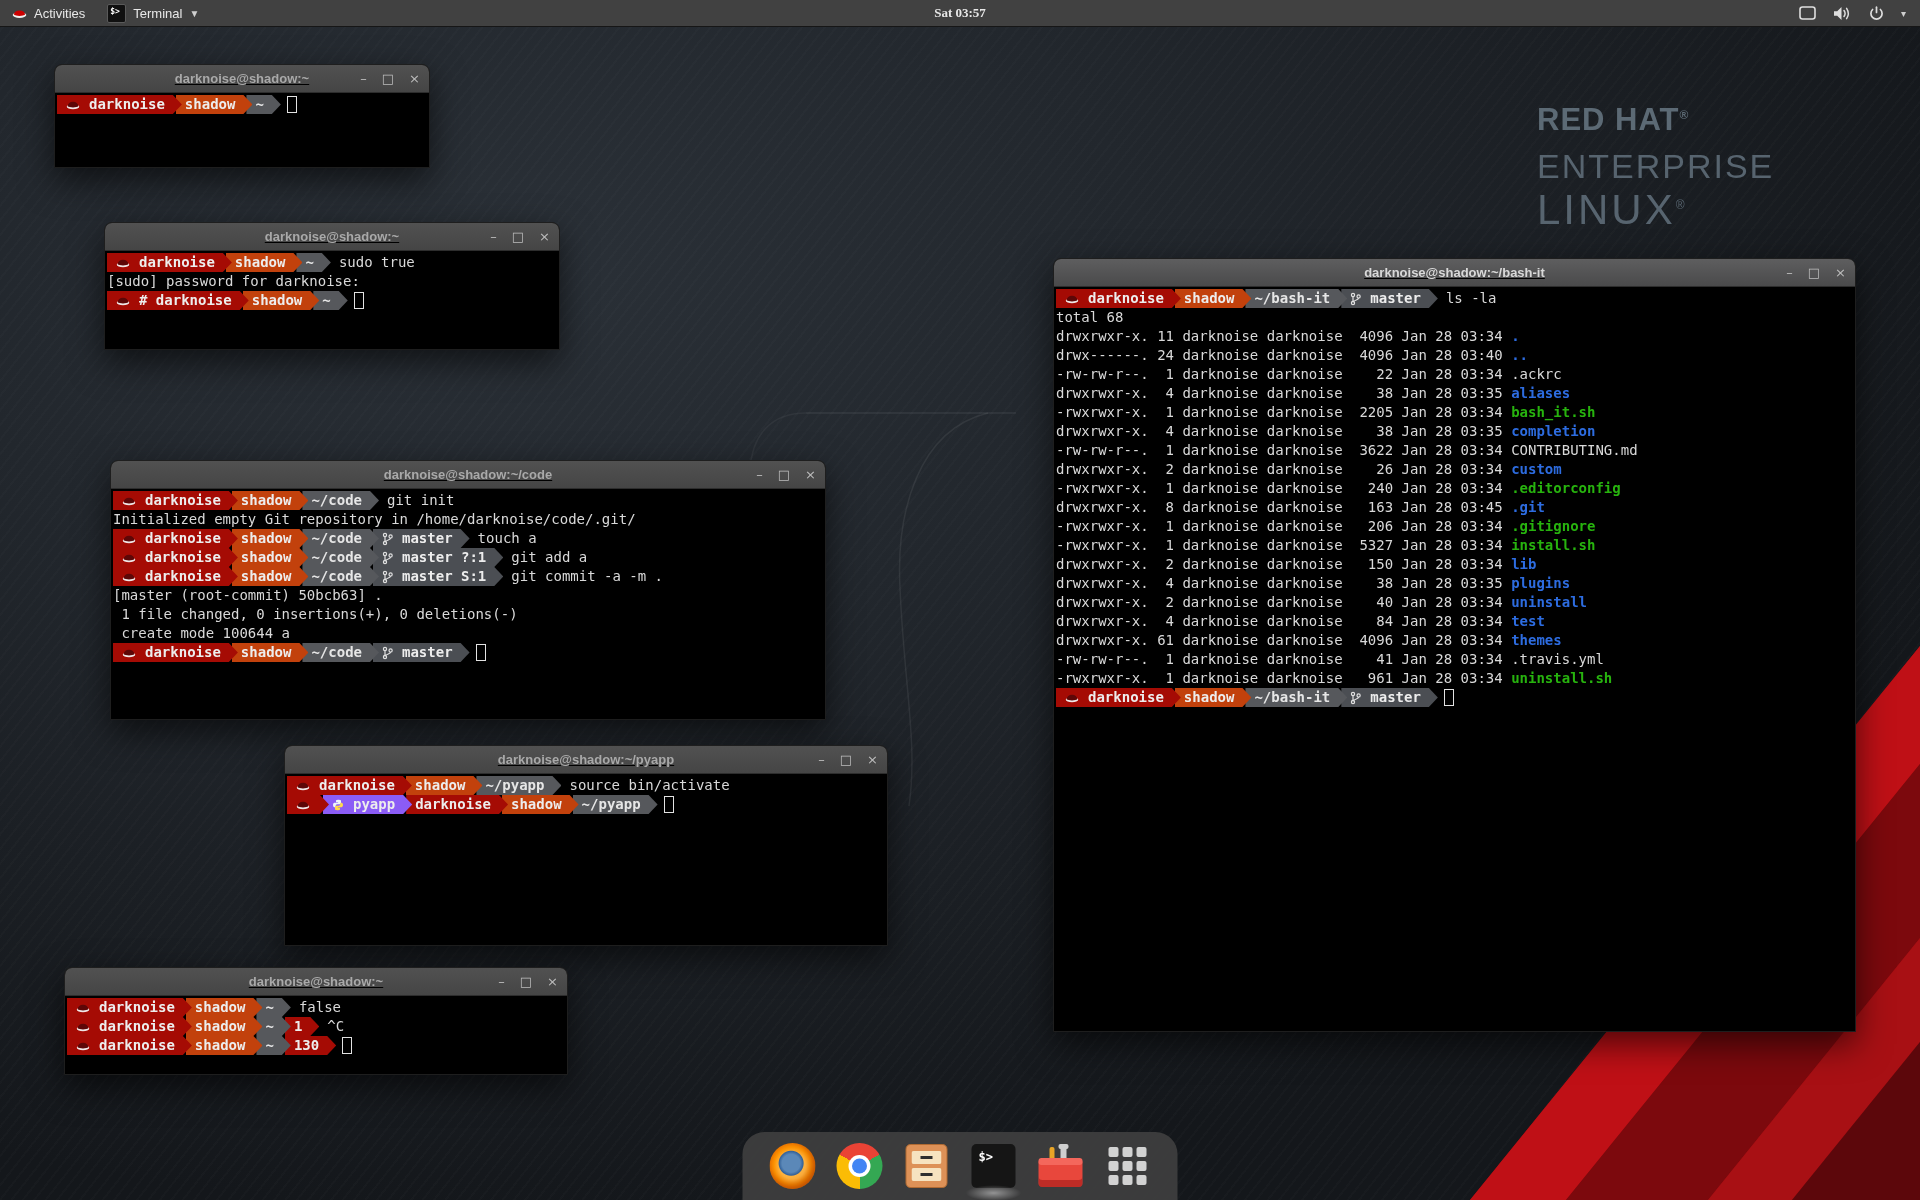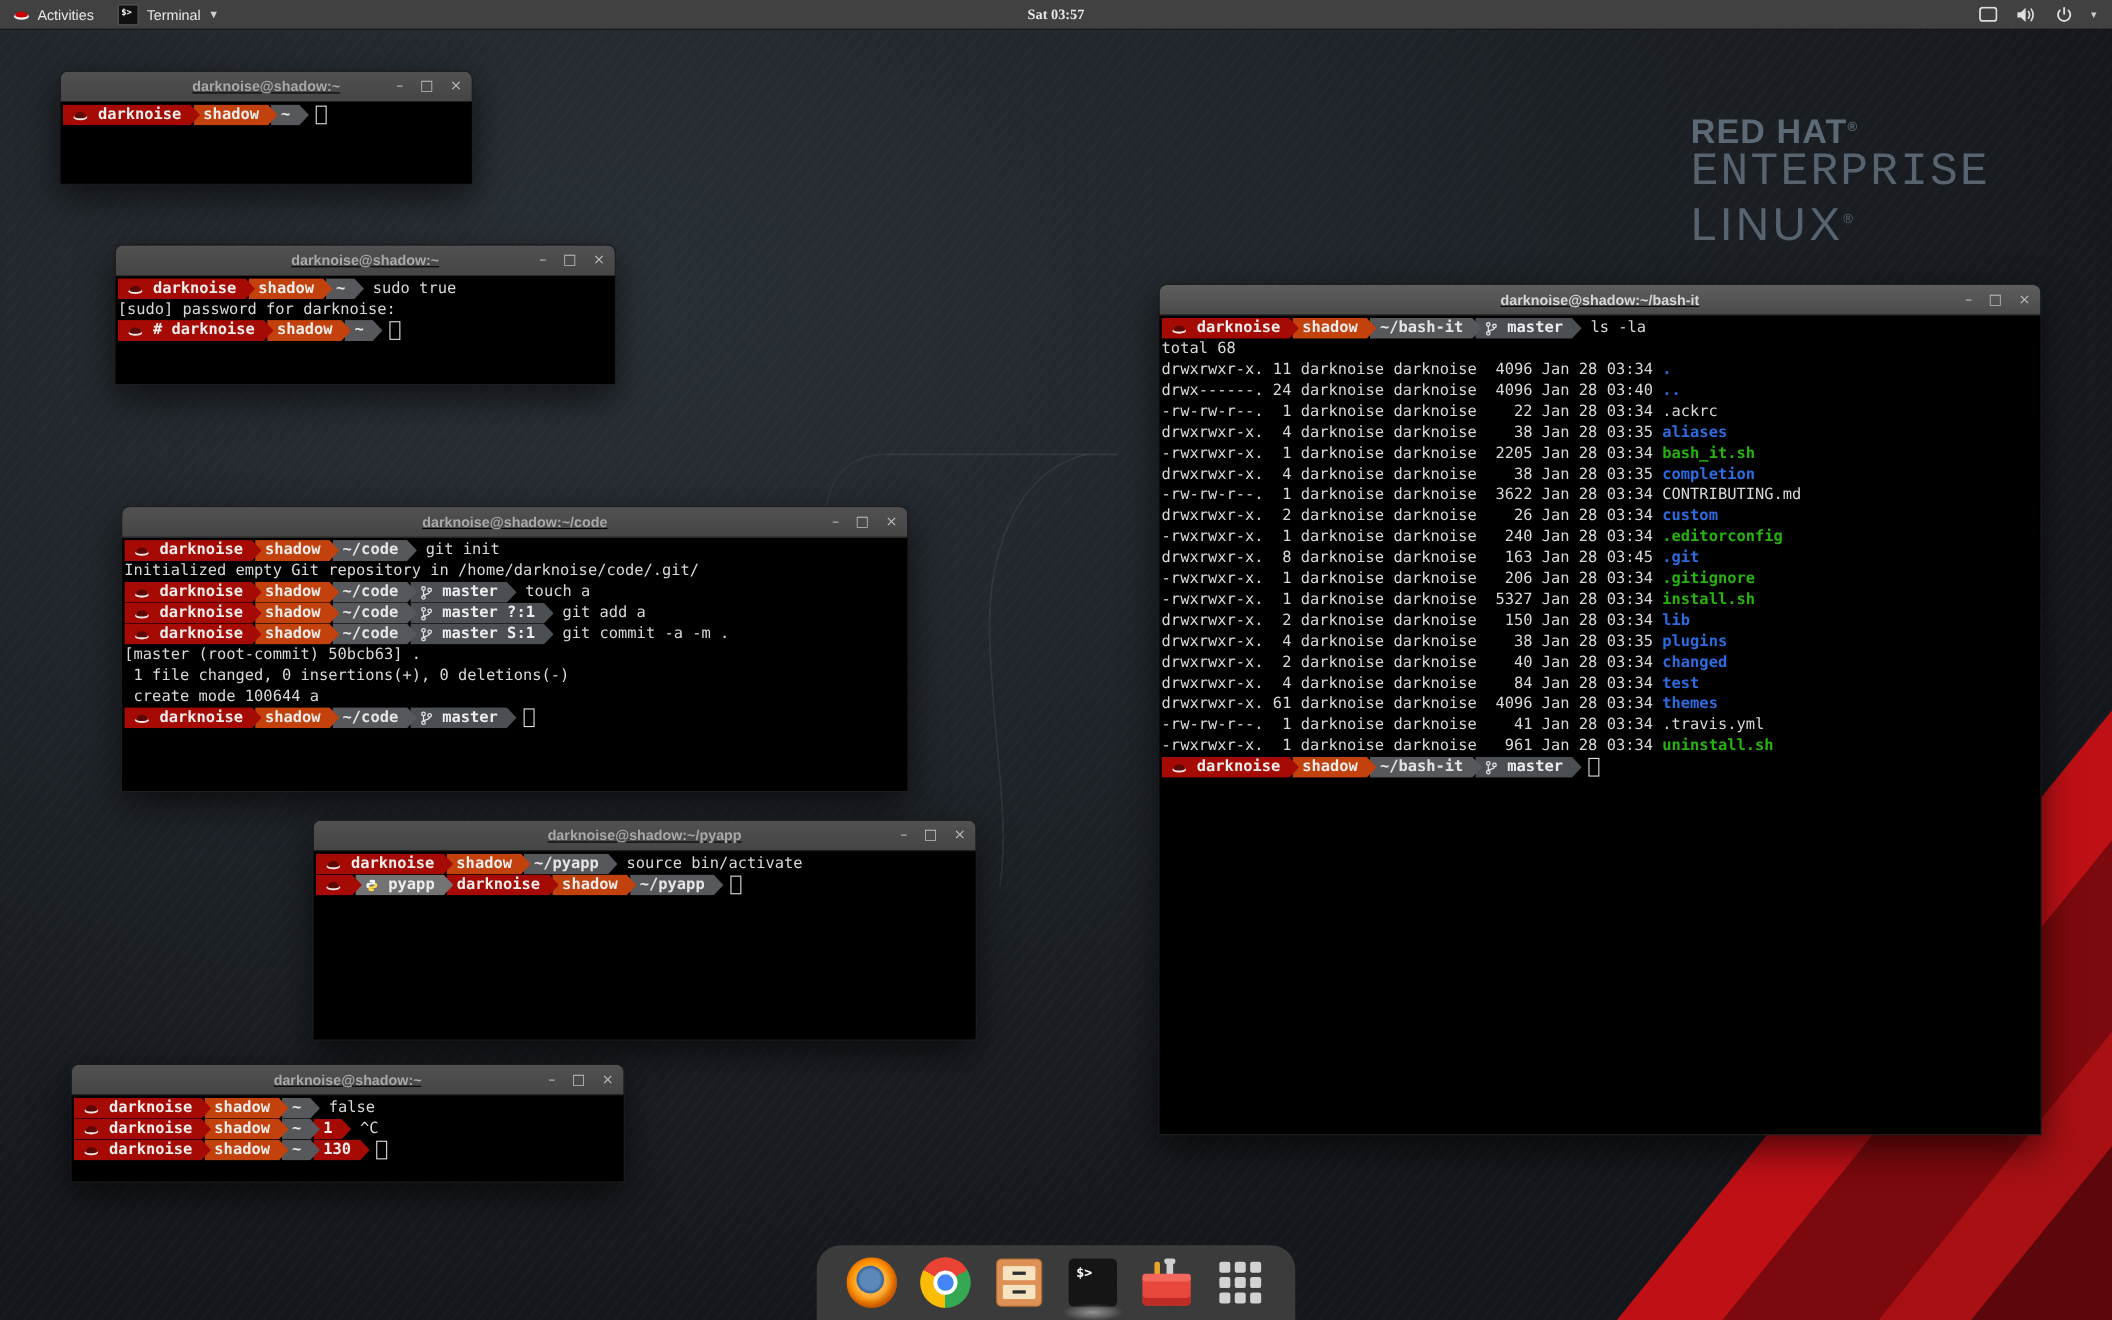--- a/index.html
+++ b/index.html
@@ -24,21 +24,21 @@
     color:#fff;font:bold 8px "DejaVu Sans Mono",monospace;display:flex;align-items:flex-start;
     justify-content:flex-start;padding:2px 0 0 2px;box-sizing:border-box;}
   .caret{font-size:10px;color:#cfcfcf;}
   .clock{position:absolute;left:50%;transform:translateX(-50%);font-weight:bold;font-family:Liberation Serif, serif;}
   .tray{margin-left:auto;display:flex;align-items:center;gap:17px;padding-right:14px;height:100%;}
   .tray svg{display:block;}
 
   
   .brand{position:absolute;left:1537px;top:104px;color:#5c6a75;line-height:1;z-index:1;}
   .brand .l1{font-size:31px;font-weight:bold;letter-spacing:1px;}
-  .brand .l2{font-size:42px;letter-spacing:2px;margin-top:0;color:#57646f;font-family:Liberation Mono, monospace;}
+  .brand .l2{font-size:34px;letter-spacing:2px;margin-top:14px;color:#57646f;}
   .brand .l3{font-size:42px;letter-spacing:3px;margin-top:6px;color:#57646f;}
   .brand sup{font-size:12px;}
 
   
   .corner-art{position:absolute;inset:0;z-index:0;}
 
   
   .window{position:absolute;background:#000;border:1px solid #1e1e1e;border-radius:8px 8px 0 0;
     box-shadow:0 12px 34px rgba(0,0,0,0.6);z-index:10;}
   .titlebar{height:27px;background:linear-gradient(#515151,#454545);border-radius:7px 7px 0 0;
@@ -66,21 +66,21 @@
   .c-blue{color:#2d6ce0;font-weight:bold;}
   .c-green{color:#27b30e;font-weight:bold;}
   .seg{display:inline-flex;align-items:center;height:19px;padding:0 17px 0 9px;margin-right:-6px;
     position:relative;font-weight:bold;color:#ededed;
     clip-path:polygon(0 0,calc(100% - 9px) 0,100% 50%,calc(100% - 9px) 100%,0 100%);}
   .seg-user{background:#a50b04;}
   .seg-host{background:#c2410c;}
   .seg-path{background:#56585c;color:#e6e6e6;}
   .seg-git{background:#4b4e53;}
   .seg-exit{background:#a50b04;}
-  .seg-venv{background:#737373;}
+  .seg-venv{background:#8b5cf6;}
   .seg-icon{display:inline-flex;margin-right:9px;}
   .seg-icon:last-child{margin-right:2px;}
   .cursor{width:8px;height:15px;border:1px solid #e2e2e2;margin-left:12px;flex:none;}
 
   
   .dock{position:absolute;bottom:0;left:50%;transform:translateX(-50%);height:68px;z-index:150;
     background:rgba(62,62,62,0.93);border-radius:22px 22px 0 0;display:flex;align-items:center;
     padding:0 26px;gap:19px;}
   .dock-item{width:48px;height:48px;position:relative;cursor:pointer;display:flex;
     align-items:center;justify-content:center;}
@@ -357,21 +357,21 @@
       <div class="line"><span class="txt">-rwxrwxr-x.  1 darknoise darknoise  2205 Jan 28 03:34 </span><span class="txt c-green">bash_it.sh</span></div>
       <div class="line"><span class="txt">drwxrwxr-x.  4 darknoise darknoise    38 Jan 28 03:35 </span><span class="txt c-blue">completion</span></div>
       <div class="line"><span class="txt">-rw-rw-r--.  1 darknoise darknoise  3622 Jan 28 03:34 CONTRIBUTING.md</span></div>
       <div class="line"><span class="txt">drwxrwxr-x.  2 darknoise darknoise    26 Jan 28 03:34 </span><span class="txt c-blue">custom</span></div>
       <div class="line"><span class="txt">-rwxrwxr-x.  1 darknoise darknoise   240 Jan 28 03:34 </span><span class="txt c-green">.editorconfig</span></div>
       <div class="line"><span class="txt">drwxrwxr-x.  8 darknoise darknoise   163 Jan 28 03:45 </span><span class="txt c-blue">.git</span></div>
       <div class="line"><span class="txt">-rwxrwxr-x.  1 darknoise darknoise   206 Jan 28 03:34 </span><span class="txt c-green">.gitignore</span></div>
       <div class="line"><span class="txt">-rwxrwxr-x.  1 darknoise darknoise  5327 Jan 28 03:34 </span><span class="txt c-green">install.sh</span></div>
       <div class="line"><span class="txt">drwxrwxr-x.  2 darknoise darknoise   150 Jan 28 03:34 </span><span class="txt c-blue">lib</span></div>
       <div class="line"><span class="txt">drwxrwxr-x.  4 darknoise darknoise    38 Jan 28 03:35 </span><span class="txt c-blue">plugins</span></div>
-      <div class="line"><span class="txt">drwxrwxr-x.  2 darknoise darknoise    40 Jan 28 03:34 </span><span class="txt c-blue">changed</span></div>
+      <div class="line"><span class="txt">drwxrwxr-x.  2 darknoise darknoise    40 Jan 28 03:34 </span><span class="txt c-blue">uninstall</span></div>
       <div class="line"><span class="txt">drwxrwxr-x.  4 darknoise darknoise    84 Jan 28 03:34 </span><span class="txt c-blue">test</span></div>
       <div class="line"><span class="txt">drwxrwxr-x. 61 darknoise darknoise  4096 Jan 28 03:34 </span><span class="txt c-blue">themes</span></div>
       <div class="line"><span class="txt">-rw-rw-r--.  1 darknoise darknoise    41 Jan 28 03:34 .travis.yml</span></div>
       <div class="line"><span class="txt">-rwxrwxr-x.  1 darknoise darknoise   961 Jan 28 03:34 </span><span class="txt c-green">uninstall.sh</span></div>
       <div class="line"><span class="seg seg-user" style="z-index: 40;"><span class="seg-icon"><svg width="14" height="11" viewBox="0 0 14 11">
               <ellipse cx="7" cy="7.8" rx="6.2" ry="2.5" fill="#f2f2f2" opacity="0.95"></ellipse>
               <path d="M1.7 7.3a5.3 4.5 0 0 1 10.6 0c-1.6 1.5-9 1.5-10.6 0z" fill="#5d0707"></path>
             </svg></span><span>darknoise</span></span><span class="seg seg-host" style="z-index: 39;"><span>shadow</span></span><span class="seg seg-path" style="z-index: 38;"><span>~/bash-it</span></span><span class="seg seg-git" style="z-index: 37;"><span class="seg-icon"><svg width="11" height="14" viewBox="0 0 11 14" fill="none" stroke="#e0e0e0" stroke-width="1.2">
               <circle cx="3" cy="3" r="1.6"></circle>
               <circle cx="3" cy="11" r="1.6"></circle>

